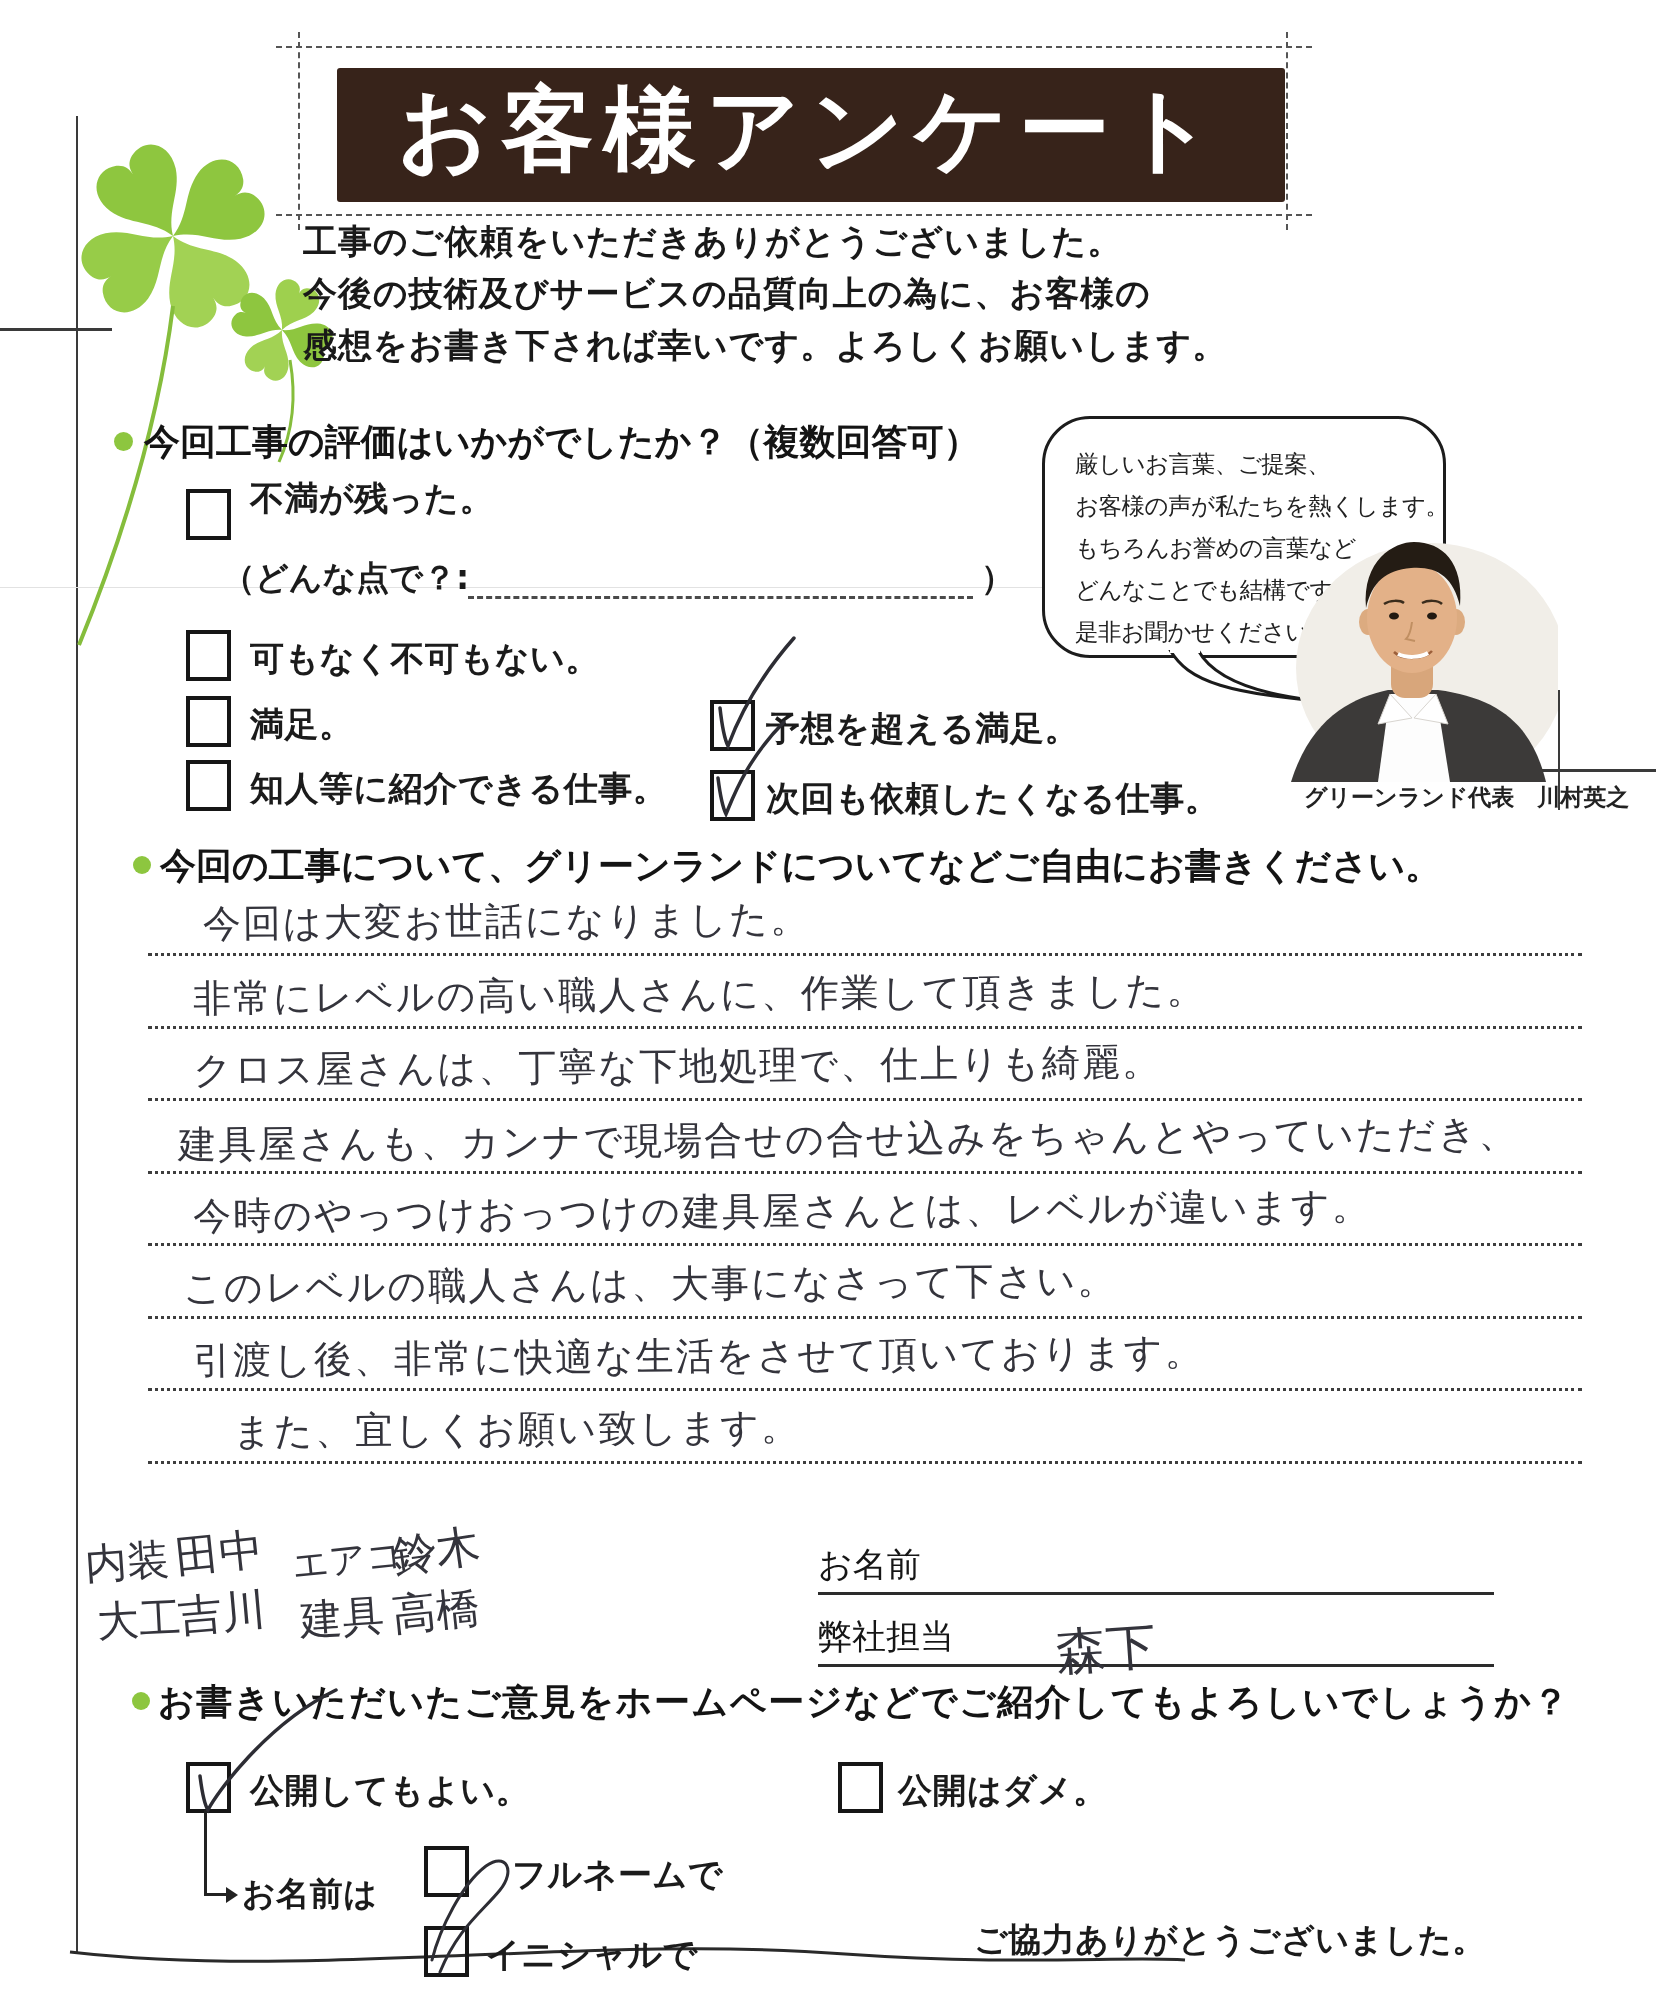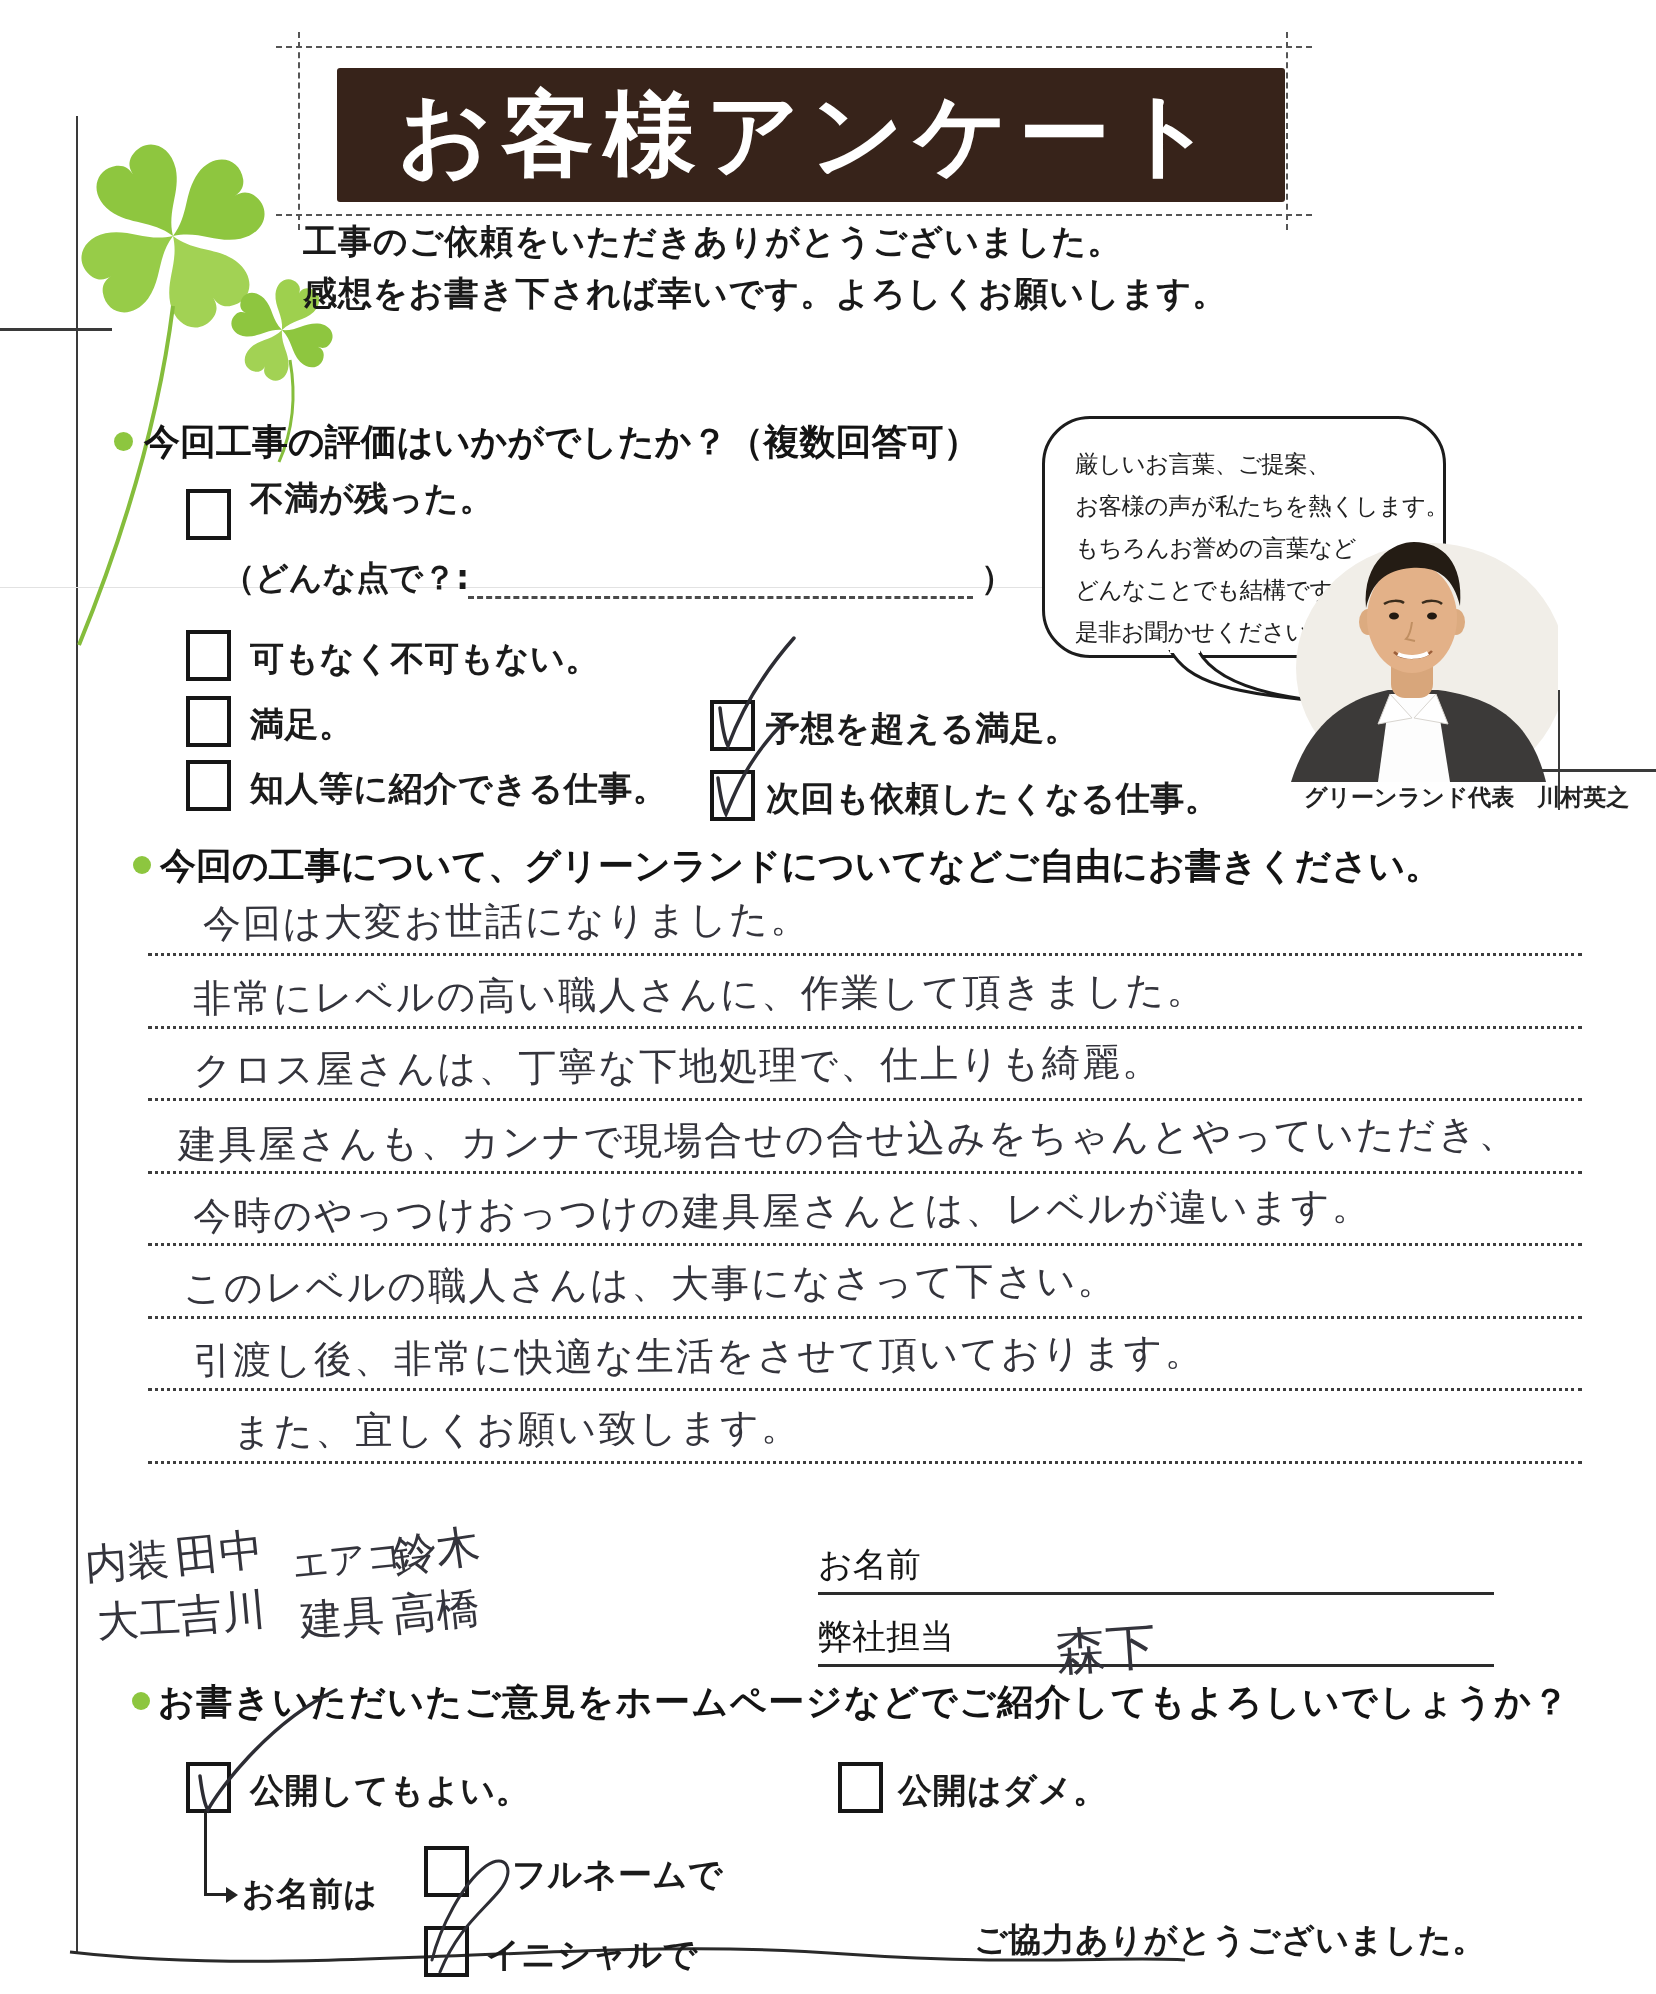--- a/index.html
+++ b/index.html
@@ -3,21 +3,21 @@
 <meta charset="utf-8">
 <style>
   html,body{margin:0;padding:0;background:#888;}
   .page{
     position:relative;width:1656px;height:1994px;background:#ffffff;overflow:hidden;
     font-family:"DejaVu Sans","Liberation Sans",sans-serif;color:#1a1a1a;margin:0 auto;
   }
   .abs{position:absolute;}
   .banner{
     position:absolute;left:337px;top:68px;width:948px;height:134px;
-    display:flex;align-items:center;justify-content:center;border-radius:3px;
+    display:flex;justify-content:center;border-radius:3px;
   }
   .banner-title{color:#ffffff;font-size:92px;font-weight:bold;letter-spacing:10px;white-space:nowrap;}
   .dash-h{position:absolute;border-top:2px dashed #555;}
   .dash-v{position:absolute;border-left:2px dashed #555;}
   .intro{position:absolute;left:303px;top:215px;font-size:34px;font-weight:600;line-height:52px;letter-spacing:1px;color:#191919;white-space:nowrap;}
   .dot{position:absolute;width:19px;height:19px;border-radius:50%;}
   .heading{position:absolute;font-size:36px;font-weight:bold;color:#141414;white-space:nowrap;}
   .cb{position:absolute;width:37px;height:43px;border:4px solid #161616;background:transparent;}
   .cb-label{position:absolute;font-size:34px;font-weight:600;letter-spacing:0.5px;color:#1b1b1b;white-space:nowrap;}
   .detail-text{position:absolute;font-size:33px;font-weight:600;color:#1b1b1b;white-space:nowrap;}
@@ -72,20 +72,21 @@
       <path d="M0,0 C -8,-22 -26,-28 -34,-48 C -42,-70 -26,-86 -8,-78 C -2,-75 0,-70 0,-64 C 0,-70 2,-75 8,-78 C 26,-86 42,-70 34,-48 C 26,-28 8,-22 0,0 Z" fill="#9ed04e" transform="rotate(45) scale(0.62)"></path>
       <path d="M0,0 C -8,-22 -26,-28 -34,-48 C -42,-70 -26,-86 -8,-78 C -2,-75 0,-70 0,-64 C 0,-70 2,-75 8,-78 C 26,-86 42,-70 34,-48 C 26,-28 8,-22 0,0 Z" fill="#8ec63f" transform="rotate(135) scale(0.62)"></path>
       <path d="M0,0 C -8,-22 -26,-28 -34,-48 C -42,-70 -26,-86 -8,-78 C -2,-75 0,-70 0,-64 C 0,-70 2,-75 8,-78 C 26,-86 42,-70 34,-48 C 26,-28 8,-22 0,0 Z" fill="#a2d254" transform="rotate(225) scale(0.62)"></path>
       <path d="M0,0 C -8,-22 -26,-28 -34,-48 C -42,-70 -26,-86 -8,-78 C -2,-75 0,-70 0,-64 C 0,-70 2,-75 8,-78 C 26,-86 42,-70 34,-48 C 26,-28 8,-22 0,0 Z" fill="#8ec63f" transform="rotate(315) scale(0.62)"></path>
     </g>
     <path d="M235 250 C 242 290, 236 325, 224 352" stroke="#85bd3c" stroke-width="3" fill="none"></path>
   </svg>
 
   <div class="intro">
     <div>工事のご依頼をいただきありがとうございました。</div>
+    <div>今後の技術及びサービスの品質向上の為に、お客様の</div>
     <div>感想をお書き下されば幸いです。よろしくお願いします。</div>
   </div>
 
   <div class="dot" style="left:114px;top:432px;background:#8dc63f;"></div>
   <div class="heading" style="left:144px;top:418px;">今回工事の評価はいかがでしたか？（複数回答可）</div>
 
   <div class="cb" style="left:186px;top:489px;"></div>
   <div class="cb-label" style="left:250px;top:476px;">不満が残った。</div>
 
   <div class="detail-text" style="left:222px;top:556px;">（どんな点で？:</div>

